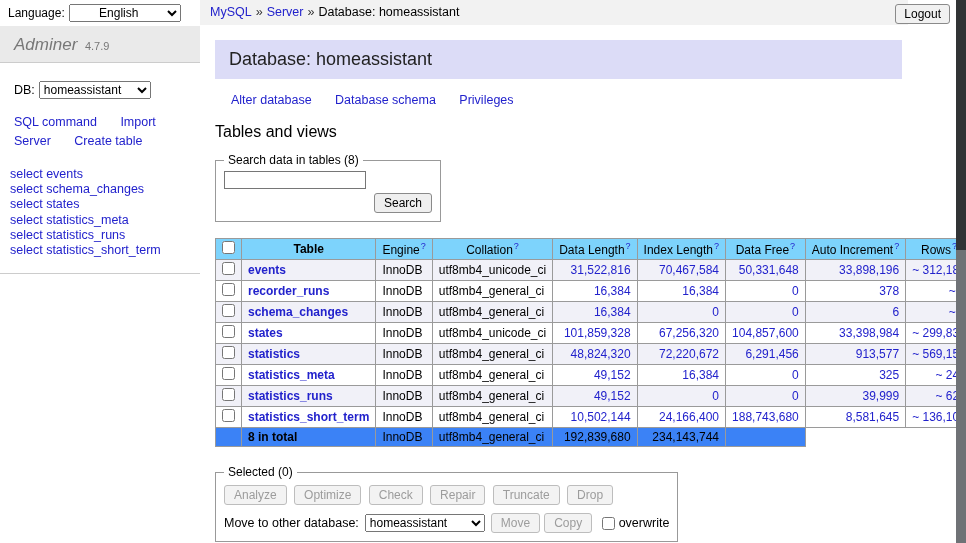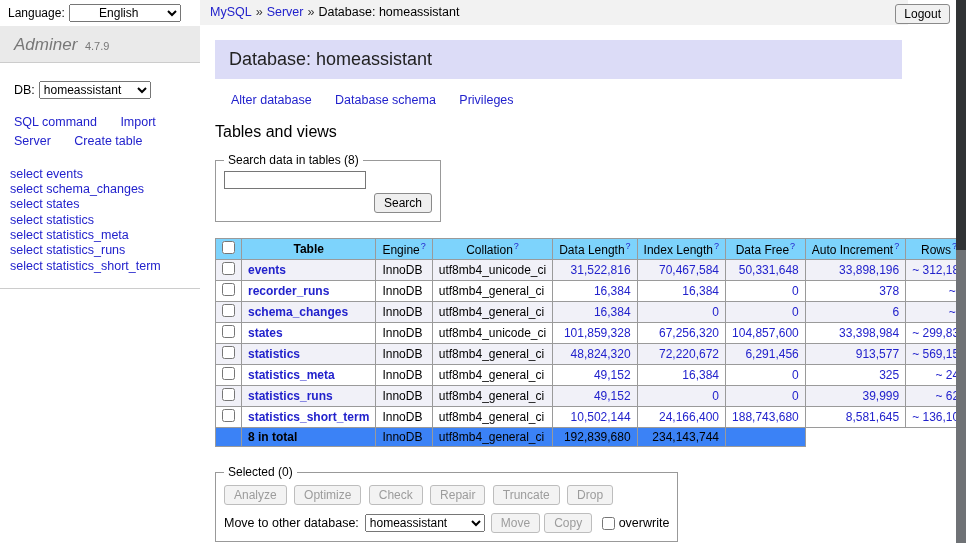--- a/index.html
+++ b/index.html
@@ -101,21 +101,20 @@
       </div>
       <div>
         <a>Server</a>
         <a>Create table</a>
       </div>
     </div>
     <div id="table-list">
       <a>select events</a>
       <a>select schema_changes</a>
       <a>select states</a>
-      <a>select statistics</a>
       <a>select statistics_meta</a>
       <a>select statistics_runs</a>
       <a>select statistics_short_term</a>
     </div>
   </div>
 
   <div id="main">
     <h2 id="page-title">Database: homeassistant</h2>
 
     <div class="link-row">

